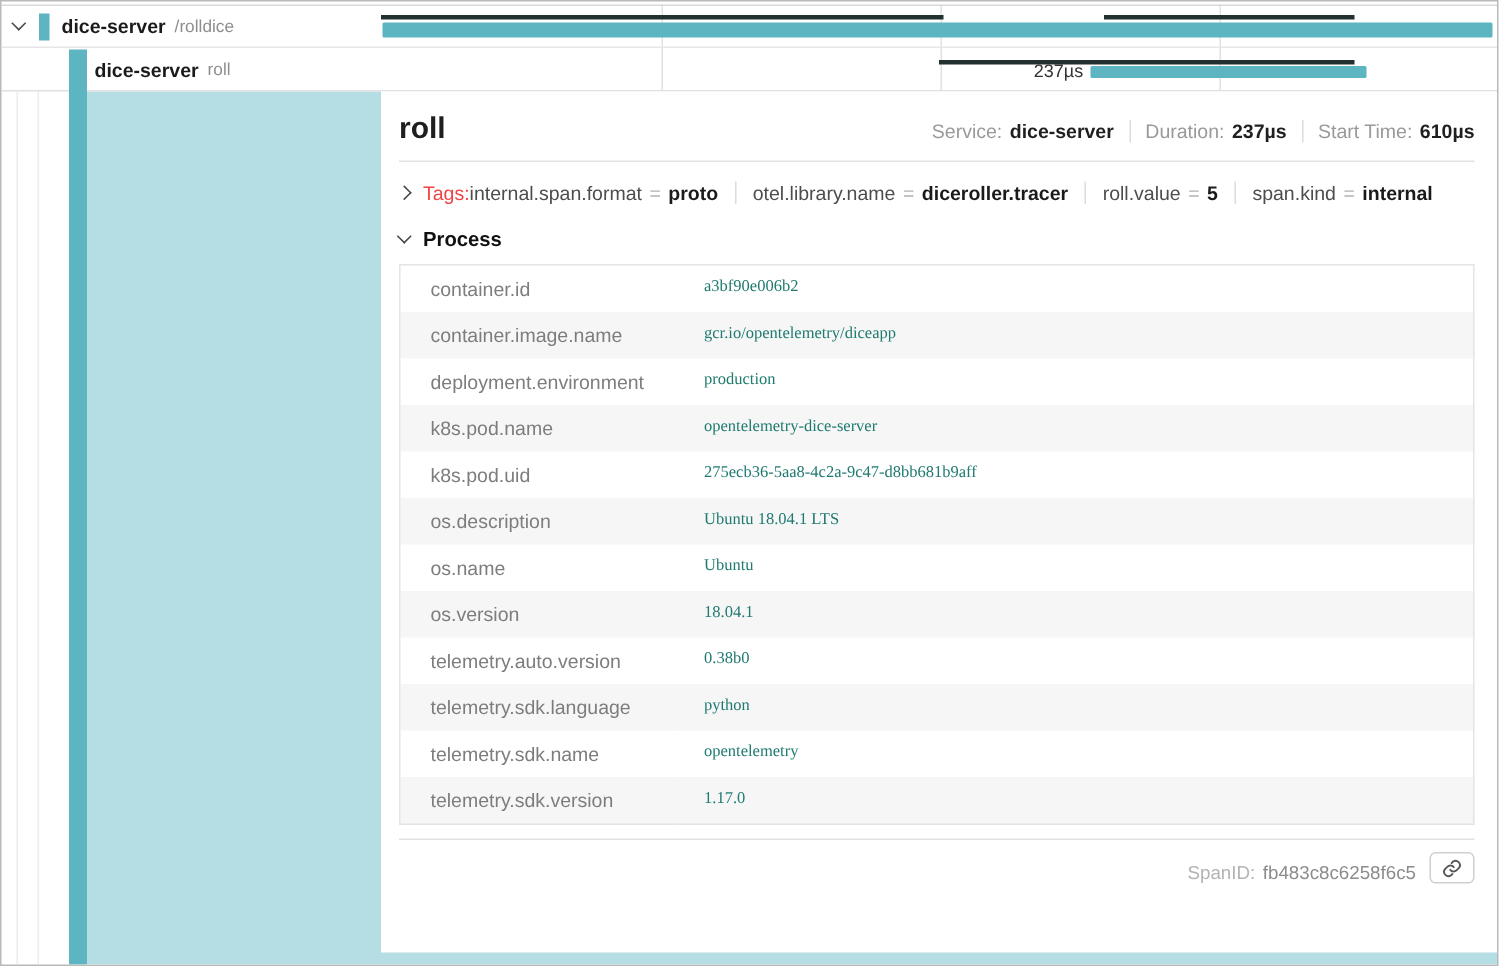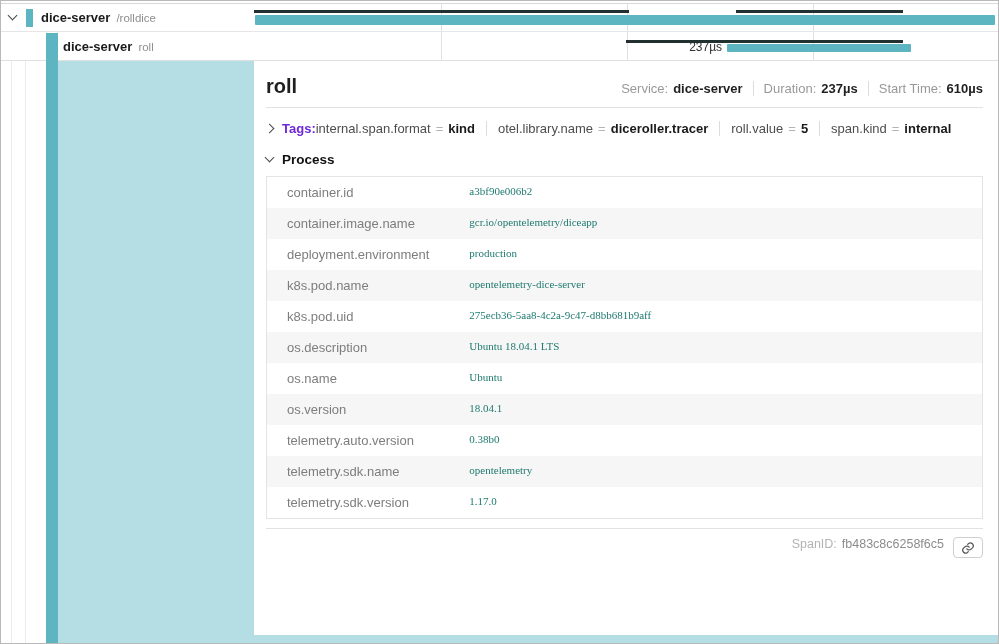--- a/index.html
+++ b/index.html
@@ -45,38 +45,38 @@
   
   .detail{position:absolute;left:253px;top:60px;right:1px;bottom:8px;background:#fff;z-index:2;padding:10px 14px 0 12px;overflow:hidden}
   .detail-header{display:flex;justify-content:space-between;align-items:baseline;margin-top:4px}
   .detail-title{font-size:20px;font-weight:600;color:#1f1f1f}
   .meta{display:flex;align-items:center;font-size:13px;color:#999}
   .meta b{color:#1f1f1f;font-weight:bold;margin-left:5px}
   .sep{border-left:1px solid #dcdcdc;height:15px;margin:0 10px}
   .hrule{border-top:1px solid #e2e2e2;margin-top:9px}
 
   .tags-row{display:flex;align-items:center;margin-top:13px;font-size:13px}
-  .tags-label{font-weight:bold;color:#6d28d9;margin-left:9px}
+  .tags-label{font-weight:normal;color:#ef4444;margin-left:9px}
   .tag-item{display:flex;align-items:center}
   .tag-item .k{color:#4d4d4d}
   .tag-item .eq{color:#b3b3b3;margin:0 5px}
   .tag-item .v{color:#1a1a1a;font-weight:bold}
   .tag-sep{border-left:1px solid #dcdcdc;height:15px;margin:0 11px}
   .tags-row .tag-item:first-of-type{margin-left:13px}
 
   .process-header{display:flex;align-items:center;margin-top:16px;font-size:13.5px}
   .process-label{font-weight:bold;color:#111;margin-left:9px}
 
   table.kv{width:100%;border:1px solid #e4e4e4;border-collapse:collapse;margin-top:9px}
   table.kv tr:nth-child(even){background:#f6f6f6}
   table.kv td{padding:8px 20px;vertical-align:top}
   td.kv-key{width:176px;font-size:13px;color:#7d7d7d}
   td.kv-val{font-family:Liberation Serif, serif;font-size:11px;color:var(--value-text)}
 
-  .detail-footer{display:flex;justify-content:flex-end;align-items:flex-start;border-top:1px solid #e2e2e2;margin-top:9px;padding:8px 0;gap:9px}
+  .detail-footer{display:flex;justify-content:flex-end;align-items:flex-end;border-top:1px solid #e2e2e2;margin-top:9px;padding:8px 0;gap:9px}
   .spanid-label{font-size:12.5px;color:#b3b3b3}
   .spanid-value{font-size:12.5px;color:#8c8c8c;margin-left:-4px}
   .link-btn{display:inline-flex;align-items:center;justify-content:center;width:30px;height:21px;border:1px solid #cfcfcf;border-radius:4px;background:#fff;cursor:pointer}
 
   .bottom-strip{position:absolute;left:253px;right:0;bottom:0;height:8px;background:var(--accent-light);z-index:2}
 </style>
 </head>
 <body>
 
 <div class="app">
@@ -133,21 +133,21 @@
     </div>
     <div class="hrule"></div>
 
     <div class="tags-row">
       <span class="chev chev-right"></span>
       <span class="tags-label">Tags:</span>
 
       <span class="tag-item">
         <span class="k">internal.span.format</span>
         <span class="eq">=</span>
-        <span class="v">kind</span>
+        <span class="v">proto</span>
       </span>
       <span class="tag-sep"></span>
       <span class="tag-item">
         <span class="k">otel.library.name</span>
         <span class="eq">=</span>
         <span class="v">diceroller.tracer</span>
       </span>
       <span class="tag-sep"></span>
       <span class="tag-item">
         <span class="k">roll.value</span>
@@ -197,20 +197,24 @@
         <td class="kv-key">os.name</td>
         <td class="kv-val">Ubuntu</td>
       </tr>
       <tr>
         <td class="kv-key">os.version</td>
         <td class="kv-val">18.04.1</td>
       </tr>
       <tr>
         <td class="kv-key">telemetry.auto.version</td>
         <td class="kv-val">0.38b0</td>
+      </tr>
+      <tr>
+        <td class="kv-key">telemetry.sdk.language</td>
+        <td class="kv-val">python</td>
       </tr>
       <tr>
         <td class="kv-key">telemetry.sdk.name</td>
         <td class="kv-val">opentelemetry</td>
       </tr>
       <tr>
         <td class="kv-key">telemetry.sdk.version</td>
         <td class="kv-val">1.17.0</td>
       </tr>
     </tbody>

